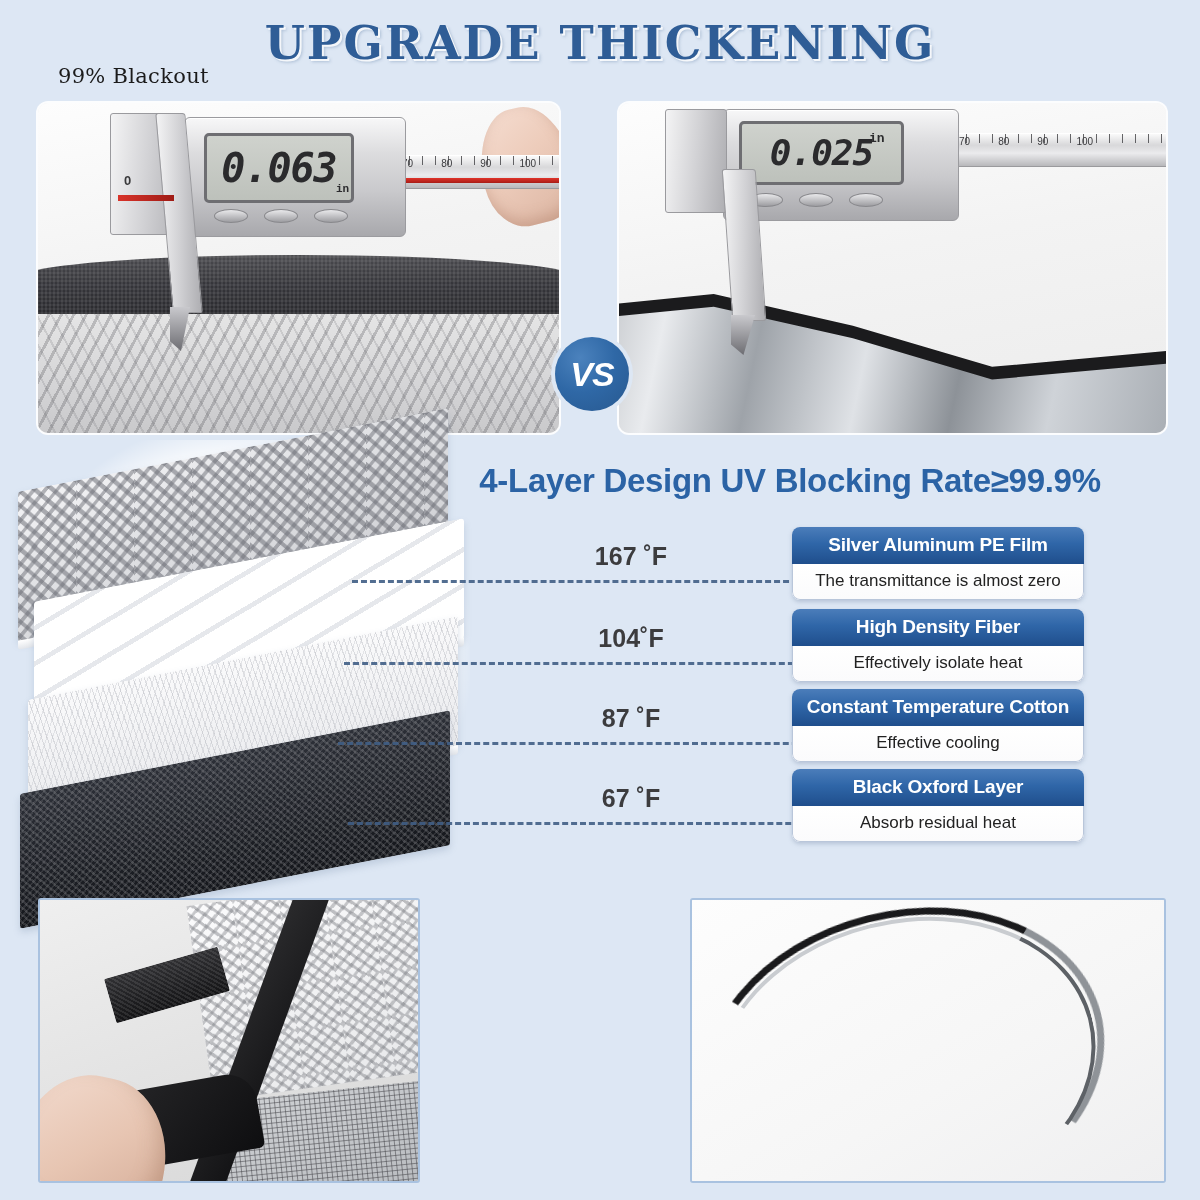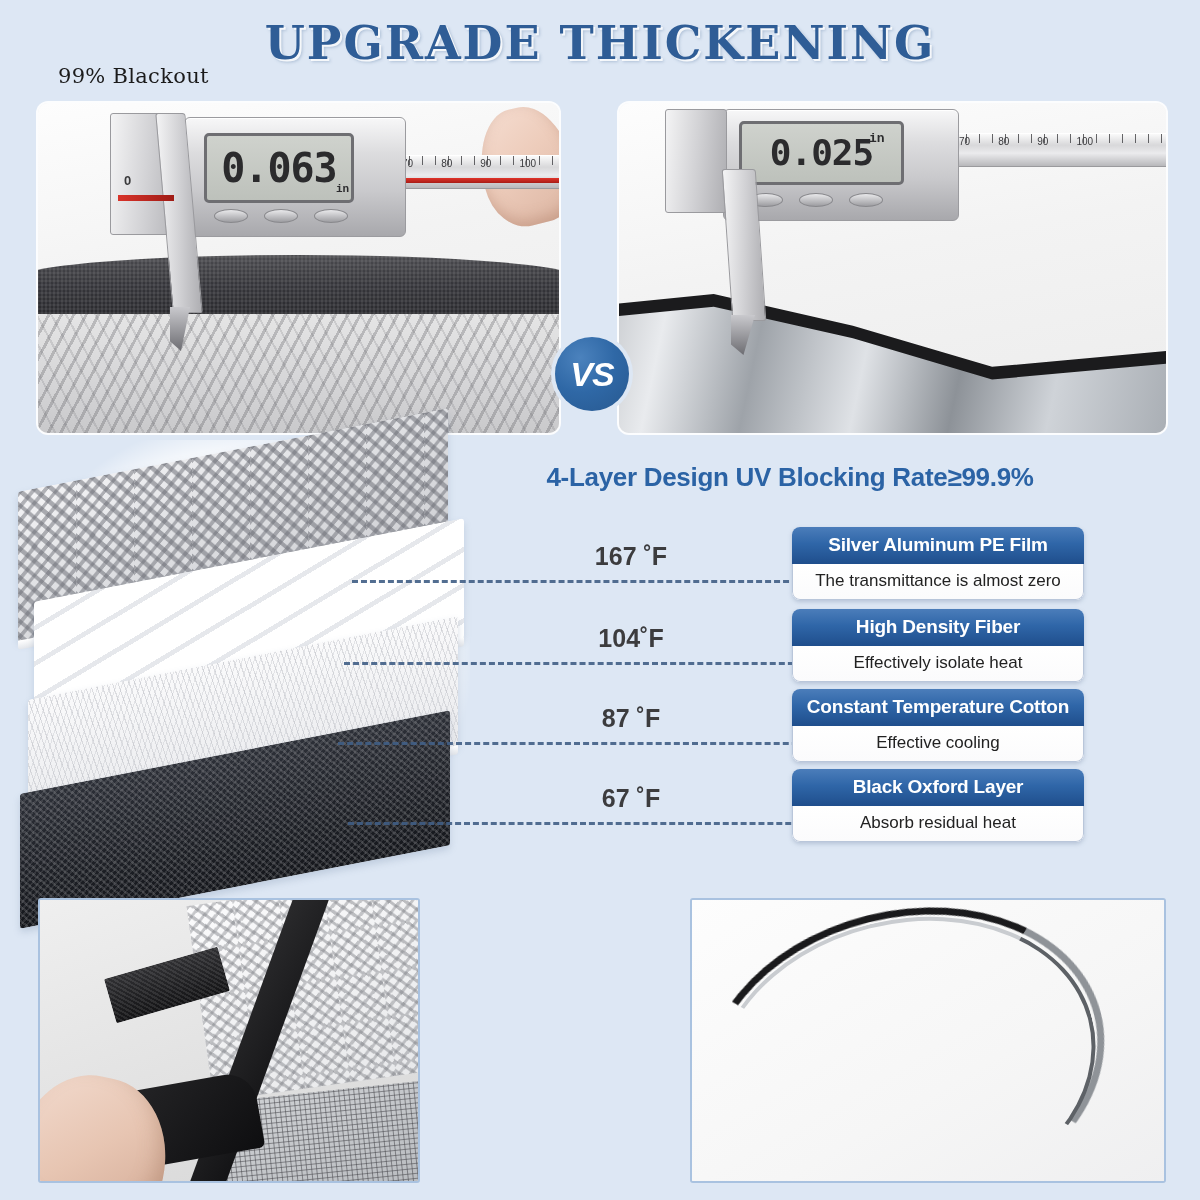--- a/index.html
+++ b/index.html
@@ -154,20 +154,21 @@
   }
   .caliper .screen {
     position: absolute;
     background: linear-gradient(180deg,#cfd2cd 0%,#bdc1bb 100%);
     border: 3px solid #6e6e72;
     border-radius: 5px;
     display: flex;
     align-items: center;
     justify-content: center;
     overflow: hidden;
+    font-style: italic;
   }
   .caliper .reading {
     font-family: "DejaVu Sans Mono", monospace;
     font-weight: 700;
     color: #2b2b2d;
     letter-spacing: -1px;
     line-height: 1;
     white-space: nowrap;
   }
   .caliper .unit {
@@ -226,21 +227,21 @@
     width: 1200px;
     height: 455px;
   }
 
   .layer-title {
     position: absolute;
     top: 22px;
     left: 440px;
     width: 700px;
     text-align: center;
-    font-size: 26px;
+    font-size: 33px;
     font-weight: 700;
     color: #2b63a5;
     letter-spacing: -.3px;
   }
 
   
   .stack-art {
     position: absolute;
     left: 10px; top: 0;
     width: 470px; height: 455px;

